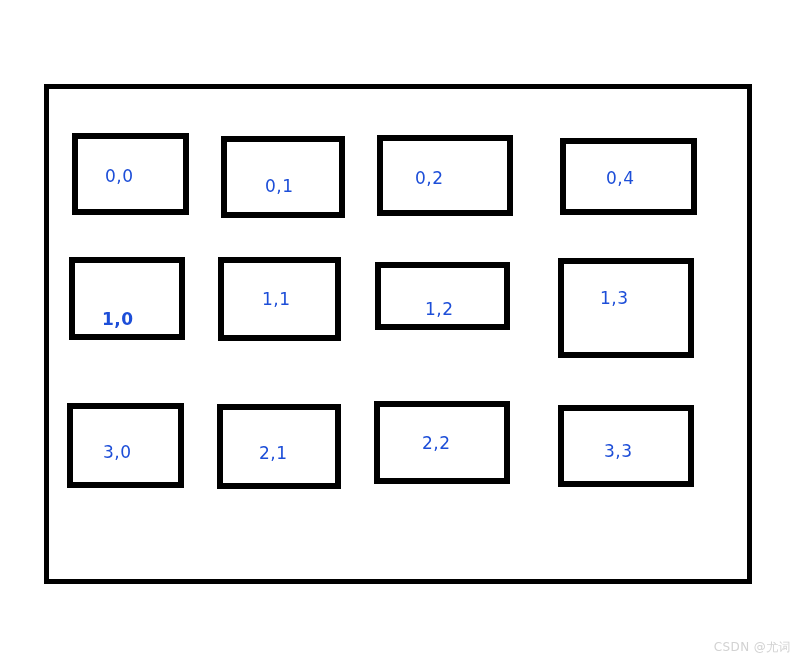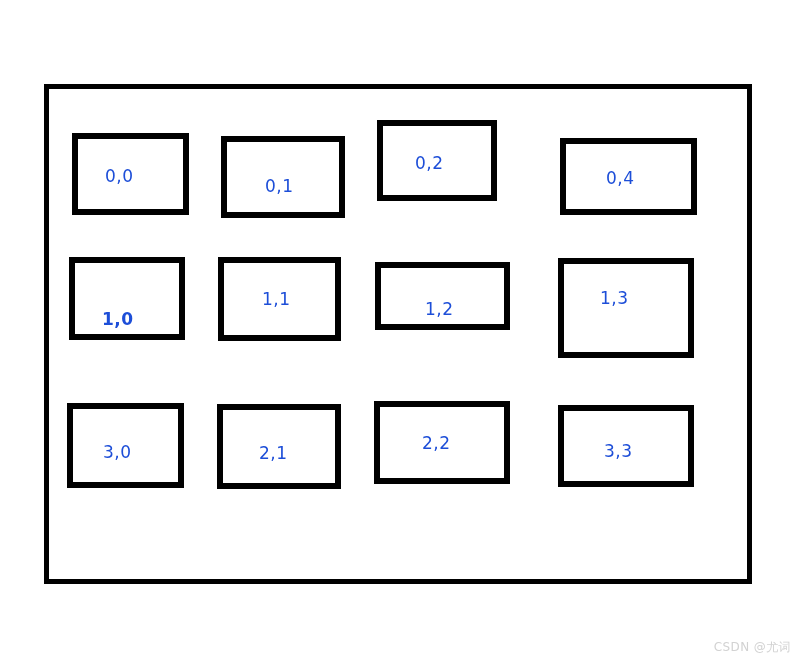--- a/index.html
+++ b/index.html
@@ -76,21 +76,21 @@
 
   <div id="array-container" style="border-color: rgb(0, 0, 0); background: rgb(255, 255, 255);"></div>
 
   <div id="cells-layer">
       <div class="cell" style="left: 72px; top: 133px; width: 117px; height: 82px; border-color: rgb(0, 0, 0);">
         <div class="cell-label" style="left: 27px; top: 25px;">0,0</div>
       </div>
       <div class="cell" style="left: 221px; top: 136px; width: 124px; height: 82px; border-color: rgb(0, 0, 0);">
         <div class="cell-label" style="left: 38px; top: 32px;">0,1</div>
       </div>
-      <div class="cell" style="left: 377px; top: 120px; width: 120px; height: 81px; border-color: rgb(0, 0, 0);">
+      <div class="cell" style="left: 377px; top: 135px; width: 136px; height: 81px; border-color: rgb(0, 0, 0);">
         <div class="cell-label" style="left: 32px; top: 25px;">0,2</div>
       </div>
       <div class="cell" style="left: 560px; top: 138px; width: 137px; height: 77px; border-color: rgb(0, 0, 0);">
         <div class="cell-label" style="left: 40px; top: 22px;">0,4</div>
       </div>
       <div class="cell" style="left: 69px; top: 257px; width: 116px; height: 83px; border-color: rgb(0, 0, 0);">
         <div class="cell-label" style="left: 27px; top: 44px; font-weight: bold;">1,0</div>
       </div>
       <div class="cell" style="left: 218px; top: 257px; width: 123px; height: 84px; border-color: rgb(0, 0, 0);">
         <div class="cell-label" style="left: 38px; top: 24px;">1,1</div>

